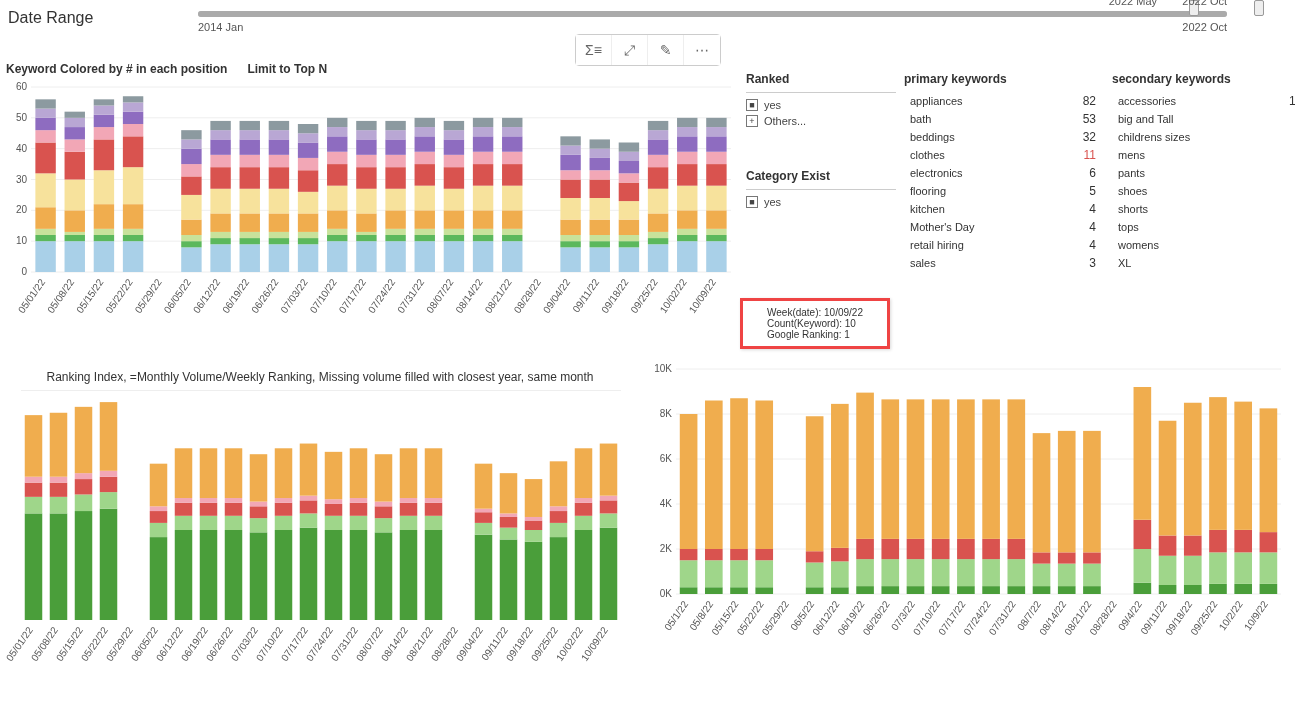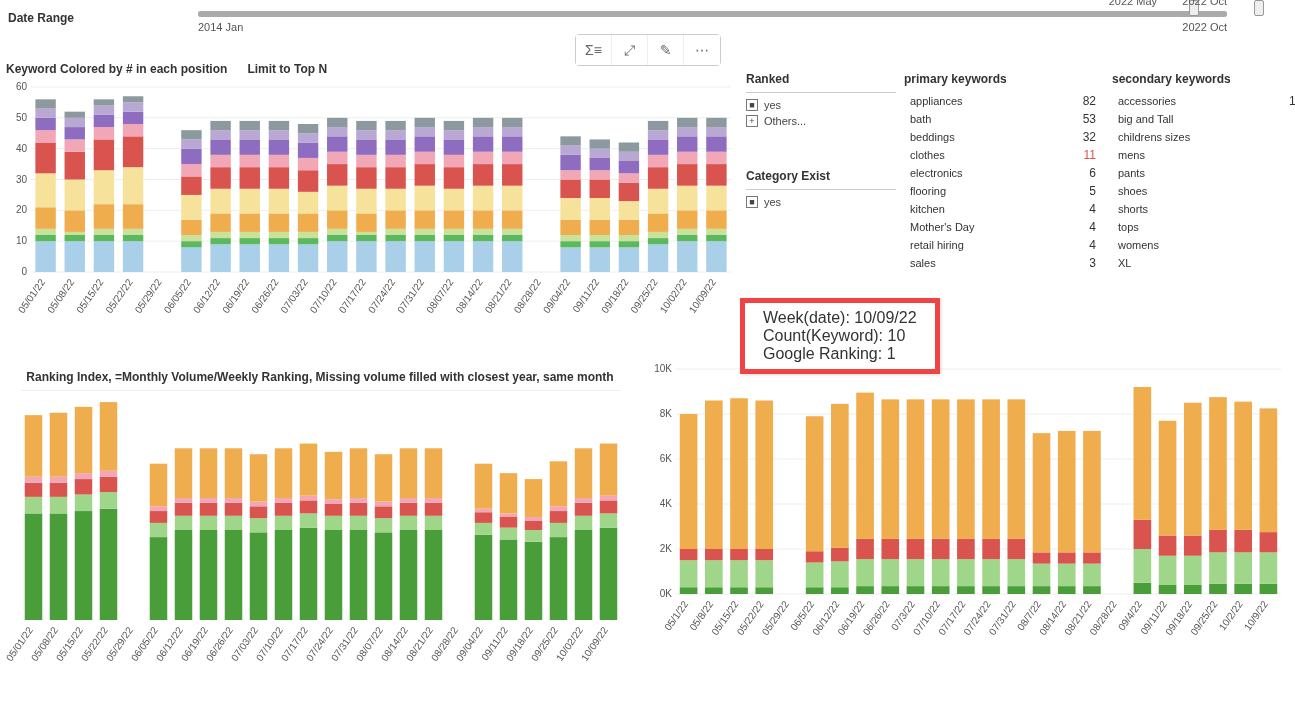--- a/index.html
+++ b/index.html
@@ -1,19 +1,19 @@
 <!DOCTYPE html>
 <html><head>
 <meta charset="utf-8">
 <style>
 *{box-sizing:border-box;margin:0;padding:0}
 body{font-family:Arial,Helvetica,sans-serif;font-size:12px;color:#333;background:#fff;width:1295px;height:701px;overflow:hidden}
 .row{display:flex}
 .date-range-row{align-items:center;padding:4px 0 0 8px;height:32px}
-.date-range-label{font-weight:700;font-size:12px;width:190px}
+.date-range-label{font-weight:400;font-size:16px;width:190px}
 .slider-wrap{flex:1;position:relative;height:26px;margin-right:8px}
 .slider-track{position:absolute;left:0;right:60px;top:6px;height:6px;background:#ccc;border-radius:3px}
 .slider-fill{position:absolute;top:0;bottom:0;background:#aaa;border-radius:3px}
 .slider-handle{position:absolute;top:-5px;width:10px;height:16px;background:#eee;border:1px solid #999;border-radius:2px}
 .slider-label{position:absolute;font-size:11px;color:#555;white-space:nowrap}
 .toolbar{position:absolute;left:575px;top:34px;display:flex;background:#fff;border:1px solid #ccc;border-radius:4px;z-index:5}
 .toolbar button{width:36px;height:30px;background:#fff;border:none;border-right:1px solid #eee;cursor:pointer;display:flex;align-items:center;justify-content:center;font-size:14px;color:#666}
 .toolbar button:last-child{border-right:none}
 .main-grid{display:grid;grid-template-columns:740px 555px;grid-template-rows:300px 1fr;gap:0;position:relative;top:20px}
 .panel{padding:4px 6px}
@@ -23,23 +23,23 @@
 .chart-svg{display:block}
 .right-filters{display:grid;grid-template-columns:150px 200px 205px;gap:8px;padding-top:20px}
 .filter-group h4{font-weight:700;font-size:12px;margin-bottom:6px}
 .filter-group hr{border:none;border-top:1px solid #ccc;margin:4px 0}
 .filter-item{display:flex;align-items:center;gap:6px;font-size:11px;padding:2px 0;color:#444}
 .filter-item .box{width:12px;height:12px;border:1px solid #777;display:flex;align-items:center;justify-content:center;font-size:9px;line-height:1}
 .kw-row{display:flex;justify-content:space-between;align-items:center;padding:2px 8px 2px 0}
 .kw-row .lbl{display:flex;align-items:center;gap:6px;font-size:11px}
 .kw-row .cnt{font-size:12px;color:#333}
 .kw-row.hl .cnt{color:#d9534f}
-.tooltip{position:absolute;left:740px;top:298px;background:#fff;border:5px solid #ef4444;padding:6px 18px;font-size:16px;z-index:6;box-shadow:1px 1px 3px rgba(0,0,0,.15)}
+.tooltip{position:absolute;left:740px;top:298px;background:#fff;border:3px solid #ef4444;padding:6px 24px;font-size:10px;z-index:6;box-shadow:1px 1px 3px rgba(0,0,0,.15)}
 .bottom-row{display:grid;grid-template-columns:640px 655px;position:absolute;top:360px;left:0;right:0}
-.chart-title{font-weight:700;font-size:12px;text-align:center;padding:6px 0}
+.chart-title{font-weight:400;font-size:12px;text-align:center;padding:6px 0}
 .ytick{font-size:10px;fill:#555}
 </style>
 </head>
 <body>
 
 <div class="row date-range-row">
   <div class="date-range-label">Date Range</div>
   <div class="slider-wrap">
     <div class="slider-track">
         <div class="slider-fill" style="left:0;right:0"></div>

